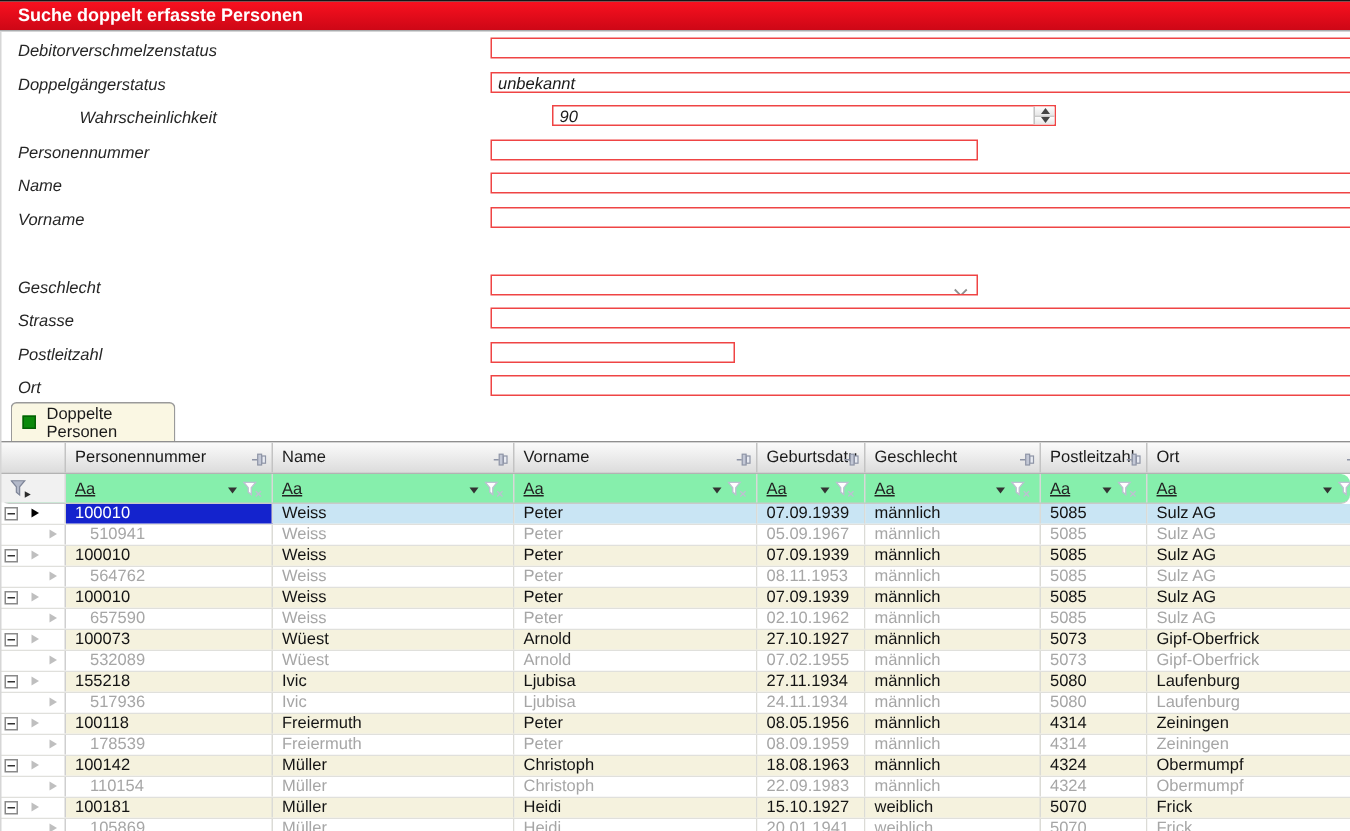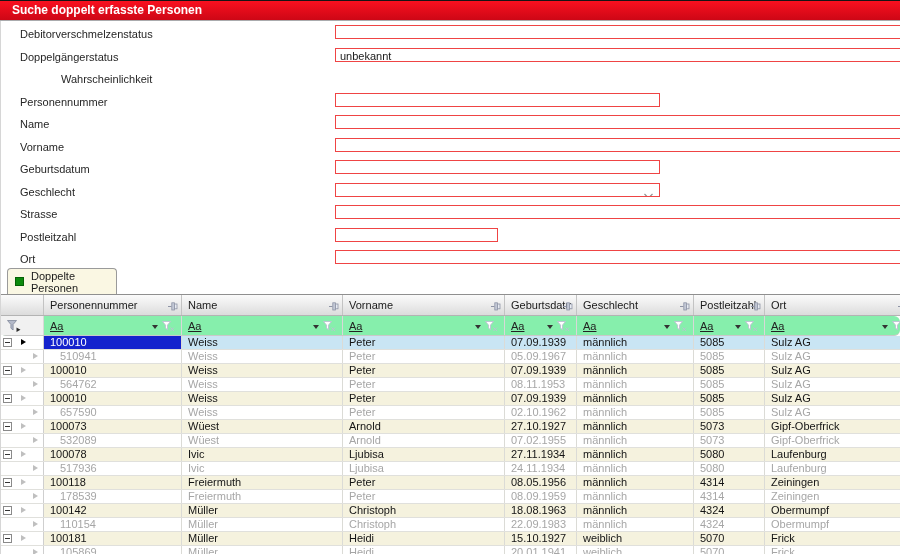--- a/index.html
+++ b/index.html
@@ -9,21 +9,21 @@
   
   .titlebar { position:absolute; top:0; left:0; right:0; height:21px;
     background:linear-gradient(#f9101f,#cd0716); border-top:1px solid #151515;
     border-bottom:1px solid #aaabad; color:#fff; font-weight:bold; font-size:12px;
     line-height:18px; padding-left:12px; }
 
   .win-left-border { position:absolute; left:0; top:21px; bottom:0; width:1px; background:#d6d6d6; z-index:40; }
 
   
   .form { position:absolute; top:21px; left:0; right:0; height:247px; }
-  .frow { position:absolute; left:12px; right:0; height:18px; }
+  .frow { position:absolute; left:4px; right:0; height:18px;font-style:italic; }
   .frow .lbl { position:absolute; left:8px; top:3px; color:#262626; white-space:nowrap; }
   .fld { position:absolute; left:323px; top:0; height:14px; border:1px solid #ef4444;
     background:#fff; line-height:15px; padding-left:4px; white-space:nowrap; overflow:hidden; }
   .fld.wide   { width:577px; }
   .fld.medium { width:325px; }
   .fld.spin   { width:336px; padding-right:15px; }
   .fld.small  { width:163px; }
   .spinbox { position:absolute; right:0; top:0; bottom:0; width:14px; border-left:1px solid #c2c2c2;
     display:flex; flex-direction:column; background:#f2f2f2; }
   .spinbox .sb { flex:1; position:relative; background:linear-gradient(#fdfdfd,#e6e6e6); }
@@ -86,36 +86,40 @@
     <div class="frow" style="top: 4px;">
       <span class="lbl">Debitorverschmelzenstatus</span>
       <div class="fld wide"><span></span></div>
     </div>
     <div class="frow" style="top: 27px;">
       <span class="lbl">Doppelgängerstatus</span>
       <div class="fld wide"><span>unbekannt</span></div>
     </div>
     <div class="frow" style="top: 49px; margin-left: 41px;">
       <span class="lbl">Wahrscheinlichkeit</span>
+      <div class="fld spin"><span>90</span><div class="spinbox">
+          <div class="sb">
+            <span class="tri-up"></span>
+          </div>
+          <div class="sb">
+            <span class="tri-dn"></span>
+          </div>
+        </div></div>
     </div>
     <div class="frow" style="top: 72px;">
       <span class="lbl">Personennummer</span>
       <div class="fld medium"><span></span></div>
     </div>
     <div class="frow" style="top: 94px;">
       <span class="lbl">Name</span>
       <div class="fld wide"><span></span></div>
     </div>
     <div class="frow" style="top: 117px;">
       <span class="lbl">Vorname</span>
       <div class="fld wide"><span></span></div>
-    </div>
-    <div class="frow" style="top: 139px;">
-      <span class="lbl">Geburtsdatum</span>
-      <div class="fld medium"><span></span></div>
     </div>
     <div class="frow" style="top: 162px;">
       <span class="lbl">Geschlecht</span>
       <div class="fld medium"><span></span><span class="chev"><svg width="11" height="7" viewBox="0 0 11 7">
             <path d="M1.5 1 l4 4 4 -4" stroke="#8f8f8f" stroke-width="1.2" fill="none"></path>
           </svg></span></div>
     </div>
     <div class="frow" style="top: 184px;">
       <span class="lbl">Strasse</span>
       <div class="fld wide"><span></span></div>
@@ -323,21 +327,21 @@
         <div class="dc w-plz">5073</div>
         <div class="dc w-ort">Gipf-Oberfrick</div>
       </div>
       <div class="drow parent">
         <div class="c-exp">
           <span class="expbox"></span>
         </div>
         <div class="c-mark">
           <span class="mk p"></span>
         </div>
-        <div class="dc c-pn w-pn">100078</div>
+        <div class="dc c-pn w-pn">155218</div>
         <div class="dc w-name">Ivic</div>
         <div class="dc w-vn">Ljubisa</div>
         <div class="dc w-geb">27.11.1934</div>
         <div class="dc w-ges">männlich</div>
         <div class="dc w-plz">5080</div>
         <div class="dc w-ort">Laufenburg</div>
       </div>
       <div class="drow child">
         <div class="c-exp"></div>
         <div class="c-mark">

